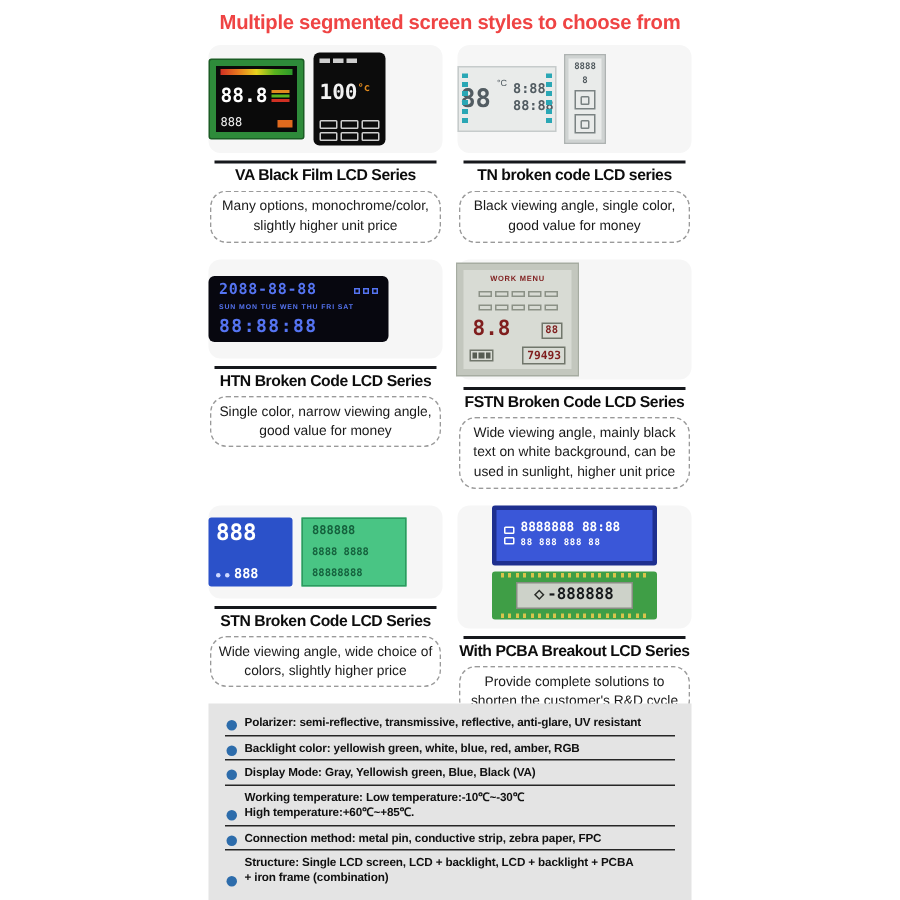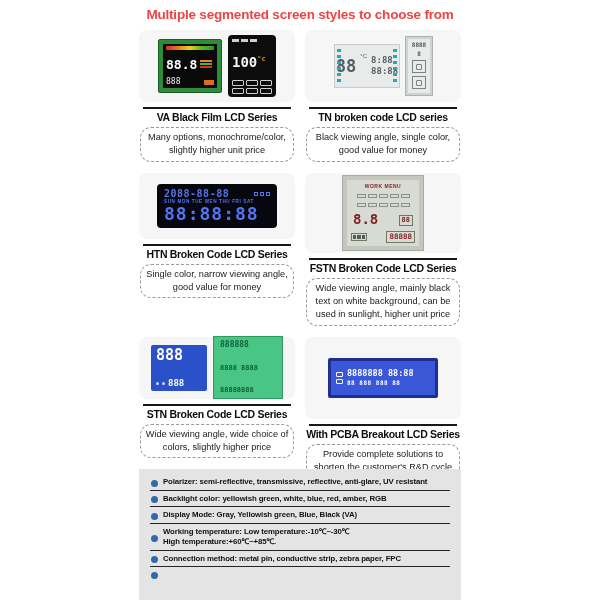--- a/index.html
+++ b/index.html
@@ -14,21 +14,21 @@
     padding-top:7px; text-align:center;
     font-size:13.5px; font-weight:bold; color:#ef4444; letter-spacing:-0.2px;
   }
   .cards {
     margin-top:8px;
     display:grid; grid-template-columns:1fr 1fr; column-gap:10px; row-gap:11px;
   }
   .card { display:flex; flex-direction:column; align-items:center; }
   .imgbox {
     width:100%; background:#f6f6f6; border-radius:8px;
-    display:flex; align-items:center; justify-content:center; gap:6px;
+    display:flex; align-items:center; justify-content:flex-start; gap:6px;
   }
   .divider { width:95%; border-top:2px solid #16181c; margin:5px 0 2px; }
   .card-label {
     font-size:10.5px; font-weight:bold; letter-spacing:-0.3px;
     white-space:nowrap; color:#0d0d0d; margin-bottom:4px;
   }
   .caption {
     width:99%; background:#fff;
     border:1.5px dashed #9a9a9a; border-radius:11px;
     font-size:9.2px; line-height:1.45; text-align:center; color:#1a1a1a;
@@ -79,21 +79,21 @@
 
   
   .box-c3 { height:66px; }
   .htn { width:120px; height:44px; background:#07070f; border-radius:4px; color:#5574f2;
          padding:5px 7px; display:flex; flex-direction:column; justify-content:space-between; }
   .htn-r1 { display:flex; align-items:center; justify-content:space-between; }
   .htn-date { font-size:10px; font-weight:bold; line-height:1; letter-spacing:0.5px; }
   .htn-icons { display:flex; gap:2px; }
   .htn-icons i { display:block; width:4px; height:4px; border:1px solid #5574f2; }
   .htn-days { font-size:4.6px; letter-spacing:0.6px; white-space:nowrap; font-weight:bold; }
-  .htn-time { font-size:18px; font-weight:bold; line-height:1; letter-spacing:1px; }
+  .htn-time { font-size:12px; font-weight:bold; line-height:1; letter-spacing:1px; }
 
   
   .box-c4 { height:80px; }
   .fstn { width:80px; height:74px; background:#d8dbd4; border:4px solid #c3c7be; outline:1px solid #a6aca1;
           padding:3px 4px; display:flex; flex-direction:column; justify-content:space-between; color:#7f1d1d; }
   .fstn-head { font-size:5px; font-weight:bold; text-align:center; letter-spacing:0.5px; }
   .fstn-segrow { display:flex; gap:2px; justify-content:center; }
   .fstn-segrow i { display:block; width:9px; height:4px; border:1px solid #8b9186; }
   .fstn-main-row { display:flex; align-items:flex-end; justify-content:space-between; padding:0 2px; }
   .fstn-main { font-size:14px; font-weight:bold; line-height:1; }
@@ -104,27 +104,27 @@
   .fstn-num { font-size:7.5px; font-weight:bold; border:1px solid #70766b; padding:0 2px; line-height:1.3; }
 
   
   .box-c5 { height:62px; }
   .stn-a { width:56px; height:46px; background:#2b51c9; border-radius:2px; color:#fff;
            padding:3px 5px; display:flex; flex-direction:column; justify-content:space-between; }
   .stn-a-main { font-size:15px; font-weight:bold; line-height:1; }
   .stn-a-sub-row { display:flex; align-items:center; gap:3px; }
   .stn-a-sub-row i { display:block; width:3px; height:3px; background:#cfd9ff; border-radius:50%; }
   .stn-a-sub { font-size:9px; font-weight:bold; line-height:1; }
-  .stn-b { width:70px; height:63px; background:#49c584; border:1px solid #2c9a5f;
+  .stn-b { width:70px; height:46px; background:#49c584; border:1px solid #2c9a5f;
            padding:4px 6px; display:flex; flex-direction:column; justify-content:space-between; color:#14603c; }
   .stn-b div { line-height:1; font-weight:bold; }
   .stn-b-r1 { font-size:8px; } .stn-b-r2 { font-size:7px; } .stn-b-r3 { font-size:7px; }
 
   
-  .box-c6 { height:82px; flex-direction:row; gap:4px; }
+  .box-c6 { height:82px; flex-direction:column; gap:4px; }
   .pcba-a { width:110px; height:40px; background:#3a57d8; border:3px solid #1e2f8f; border-radius:2px;
             color:#fff; padding:2px 5px; display:flex; align-items:center; gap:4px; }
   .pcba-a-icons { display:flex; flex-direction:column; gap:2px; }
   .pcba-a-icons i { display:block; width:7px; height:5px; border:1px solid #fff; border-radius:1px; }
   .pcba-a-col { display:flex; flex-direction:column; gap:2px; }
   .pcba-r1 { font-size:8.5px; font-weight:bold; line-height:1; }
   .pcba-r2 { font-size:6px; font-weight:bold; line-height:1; letter-spacing:0.5px; }
   .pcba-b { width:110px; height:32px; background:#3f9e46; border-radius:2px; position:relative;
             display:flex; align-items:center; justify-content:center; }
   .pcba-pins { position:absolute; left:6px; right:6px; height:3px;
@@ -133,21 +133,21 @@
   .pcba-lcd { width:78px; height:18px; background:#cdd2c9; border:1px solid #878d83;
             display:flex; align-items:center; justify-content:center; gap:3px; color:#15181a; }
   .pcba-diamond { width:5px; height:5px; border:1px solid #2b2e2a; transform:rotate(45deg); }
   .pcba-num { font-size:10.5px; font-weight:bold; line-height:1; }
 
   
   .specs {
     position:absolute; left:139px; bottom:0; width:322px; height:131px;
     background:#e4e4e4; padding:5px 11px 0;
   }
-  .spec-row { display:flex; align-items:center; padding:3px 0 2.5px;
+  .spec-row { display:flex; align-items:flex-end; padding:3px 0 2.5px;
               border-bottom:1.5px solid #262626; }
   .spec-row.last { border-bottom:none; }
   .spec-bullet { width:7px; height:7px; border-radius:50%; background:#2d6cab;
               flex-shrink:0; margin:2px 5px 0 1px; }
   .spec-text { font-size:7.8px; font-weight:bold; line-height:1.3; color:#101010; letter-spacing:-0.1px; }
   .spec-text span { display:block; }
 </style>
 </head>
 <body>
 
@@ -267,21 +267,21 @@
           <div class="fstn-main-row">
             <span class="fstn-main mono">8.8</span>
             <span class="fstn-box mono">88</span>
           </div>
           <div class="fstn-bot">
             <span class="fstn-batt">
                 <i></i>
                 <i></i>
                 <i></i>
               </span>
-            <span class="fstn-num mono">88888</span>
+            <span class="fstn-num mono">79493</span>
           </div>
         </div>
       </div>
       <div class="divider"></div>
       <div class="card-label">FSTN Broken Code LCD Series</div>
       <div class="caption">Wide viewing angle, mainly black text on white background, can be used in sunlight, higher unit price</div>
     </div>
 
     <div class="card">
       <div class="imgbox box-c5">
@@ -309,20 +309,28 @@
         <div class="pcba-a">
           <span class="pcba-a-icons">
               <i></i>
               <i></i>
             </span>
           <span class="pcba-a-col">
             <span class="pcba-r1 mono">8888888 88:88</span>
             <span class="pcba-r2 mono">88 888 888 88</span>
           </span>
         </div>
+        <div class="pcba-b">
+          <span class="pcba-pins top"></span>
+          <span class="pcba-lcd">
+            <span class="pcba-diamond"></span>
+            <span class="pcba-num mono">-888888</span>
+          </span>
+          <span class="pcba-pins bot"></span>
+        </div>
       </div>
       <div class="divider"></div>
       <div class="card-label">With PCBA Breakout LCD Series</div>
       <div class="caption">Provide complete solutions to shorten the customer's R&amp;D cycle</div>
     </div>
 
   </div>
 </div>
 
 <div class="specs">
@@ -352,14 +360,18 @@
     </span>
   </div>
   <div class="spec-row">
     <span class="spec-bullet"></span>
     <span class="spec-text">
         <span>Connection method: metal pin, conductive strip, zebra paper, FPC</span>
       </span>
   </div>
   <div class="spec-row last">
     <span class="spec-bullet"></span>
+    <span class="spec-text">
+      <span>Structure: Single LCD screen, LCD + backlight, LCD + backlight + PCBA</span>
+      <span>+ iron frame (combination)</span>
+    </span>
   </div>
 </div>
 
 </body></html>

